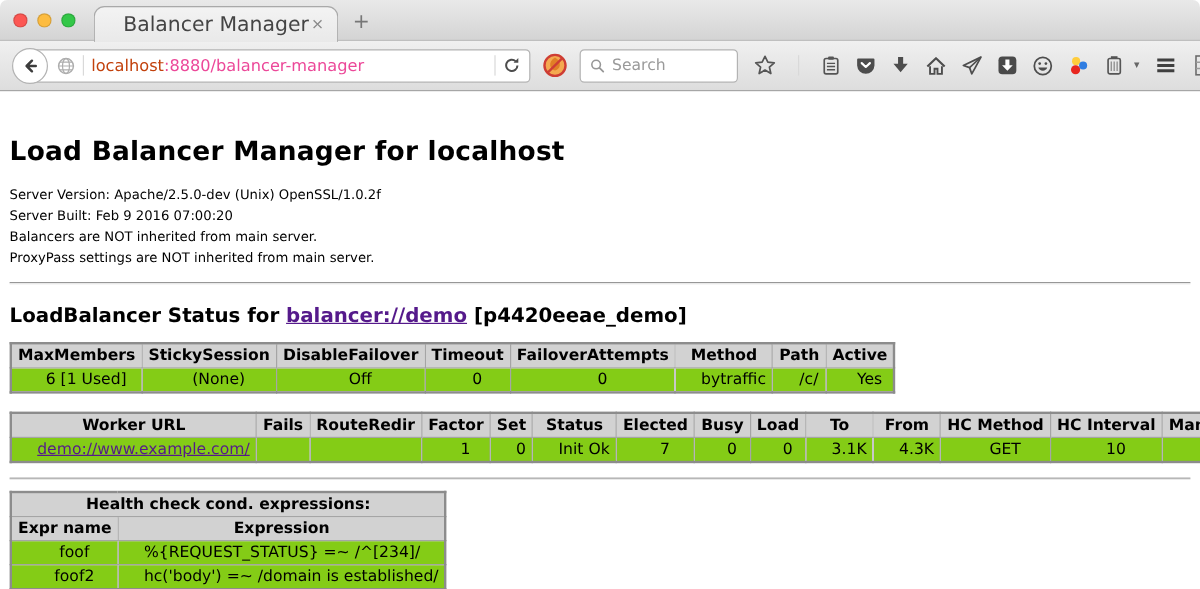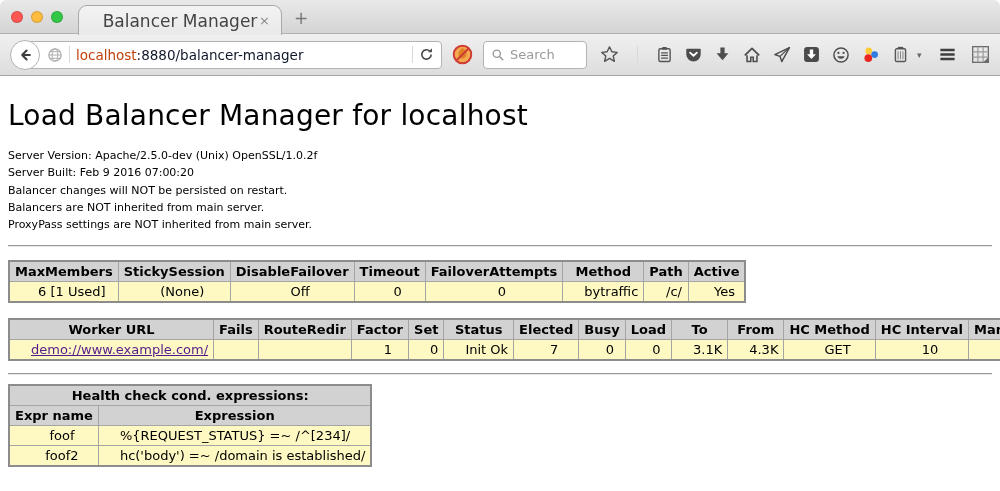--- a/index.html
+++ b/index.html
@@ -24,47 +24,47 @@
 
   
   .navbar { height:42px; background:linear-gradient(#f0f0f0,#dddddd);
             border-bottom:1px solid #a6a6a6; display:flex; align-items:center; padding:0 10px; }
   .back-btn { width:30px; height:30px; border-radius:50%; background:#fff; border:1px solid #b3b3b3;
               display:flex; align-items:center; justify-content:center; z-index:2; flex:none; }
   .urlbar { display:flex; align-items:center; height:28px; background:#fff; border:1px solid #b3b3b3;
             border-radius:4px; margin-left:-16px; padding:0 7px 0 22px; width:418px; flex:none; }
   .urlbar .sep, .icon-sep { width:1px; height:17px; background:#d9d9d9; margin:0 6px; flex:none; }
   .url-text { flex:1; font-size:13.5px; white-space:nowrap; overflow:hidden; }
-  .url-host { color:#c2410c; } .url-rest { color:#0f172a; }
+  .url-host { color:#c2410c; } .url-rest { color:#ec4899; }
   .blocked-wrap { margin:0 10px; flex:none; display:flex; }
-  .searchbar { display:flex; align-items:center; height:28px; width:104px; background:#fff;
+  .searchbar { display:flex; align-items:center; height:28px; width:132px; background:#fff;
                border:1px solid #b3b3b3; border-radius:4px; padding:0 7px; flex:none; }
   .searchbar input { border:none; outline:none; background:transparent; width:100%;
                      font-size:13px; color:#444; font-family:inherit; margin-left:5px; }
   .searchbar input::placeholder { color:#9a9a9a; }
   .nav-icons { display:flex; align-items:center; gap:12px; margin-left:13px; flex:1; }
   .nav-icons .ic { display:flex; align-items:center; justify-content:center; flex:none; }
   .caret { font-size:9px; color:#666; margin-left:-4px; }
   .right-group { margin-left:auto; display:flex; align-items:center; gap:14px; }
 
   
   .content { padding:0 8px; color:#000; }
-  h1.page-title { font-size:28px; font-weight:normal; margin-top:23px; letter-spacing:.2px; }
+  h1.page-title { font-size:22px; font-weight:bold; margin-top:38px; letter-spacing:.2px; }
   .info { margin-top:15px; font-size:11px; line-height:17.3px; }
   hr.rule { border:none; border-top:1px solid #979797; border-bottom:1px solid #e9e9e9;
             height:0; margin-top:12px; }
   .status-heading { font-size:16.5px; font-weight:bold; margin-top:16px; }
   a.vlink { color:#551a8b; text-decoration:underline; cursor:pointer; }
 
   table.grid { border-collapse:collapse; table-layout:fixed; font-size:13px; margin-top:13px;
                border:2px solid #8c8c8c; }
   table.grid th, table.grid td { border:1px solid #a5a5a5; padding:2px 5px; height:15px;
                white-space:nowrap; overflow:hidden; }
   table.grid th { background:#d2d2d2; font-weight:bold; text-align:center; }
-  table.grid td { text-align:center; background:#fef9c3;padding-left:21px; }
+  table.grid td { text-align:center; background:#84cc16;padding-left:21px; }
   table.grid td.left { text-align:left; }
   .hr-tight { margin-top:4px; }
 </style>
 </head>
 <body>
 
 <div class="window">
 
   <div class="titlebar">
     <div class="traffic-lights">
@@ -206,27 +206,27 @@
       </span>
     </div>
   </div>
 
   <div class="content">
     <h1 class="page-title">Load Balancer Manager for localhost</h1>
 
     <div class="info">
       <div>Server Version: Apache/2.5.0-dev (Unix) OpenSSL/1.0.2f</div>
       <div>Server Built: Feb 9 2016 07:00:20</div>
-      <div>Balancer changes will NOT be persisted on restart.</div>
       <div>Balancers are NOT inherited from main server.</div>
       <div>ProxyPass settings are NOT inherited from main server.</div>
     </div>
 
     <hr class="rule">
 
+    <div class="status-heading"><span>LoadBalancer Status for </span><a class="vlink">balancer://demo</a><span> [p4420eeae_demo]</span></div>
 
     <table class="grid">
       <tbody>
           <tr>
         <th style="width:97px">MaxMembers</th>
         <th style="width:105px">StickySession</th>
         <th style="width:110px">DisableFailover</th>
         <th style="width:60px">Timeout</th>
         <th style="width:120px">FailoverAttempts</th>
         <th style="width:60px">Method</th>

